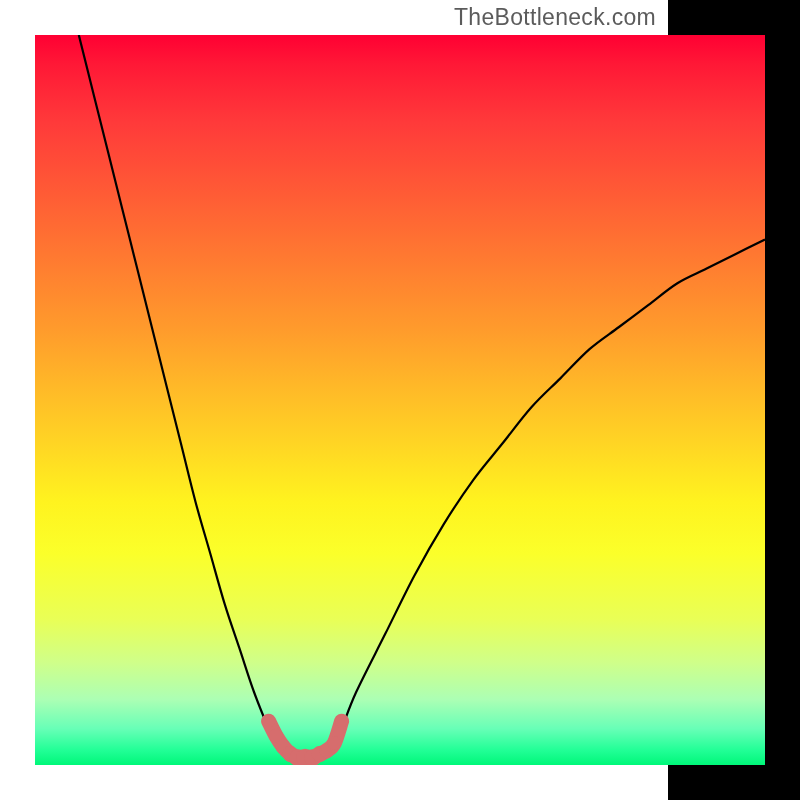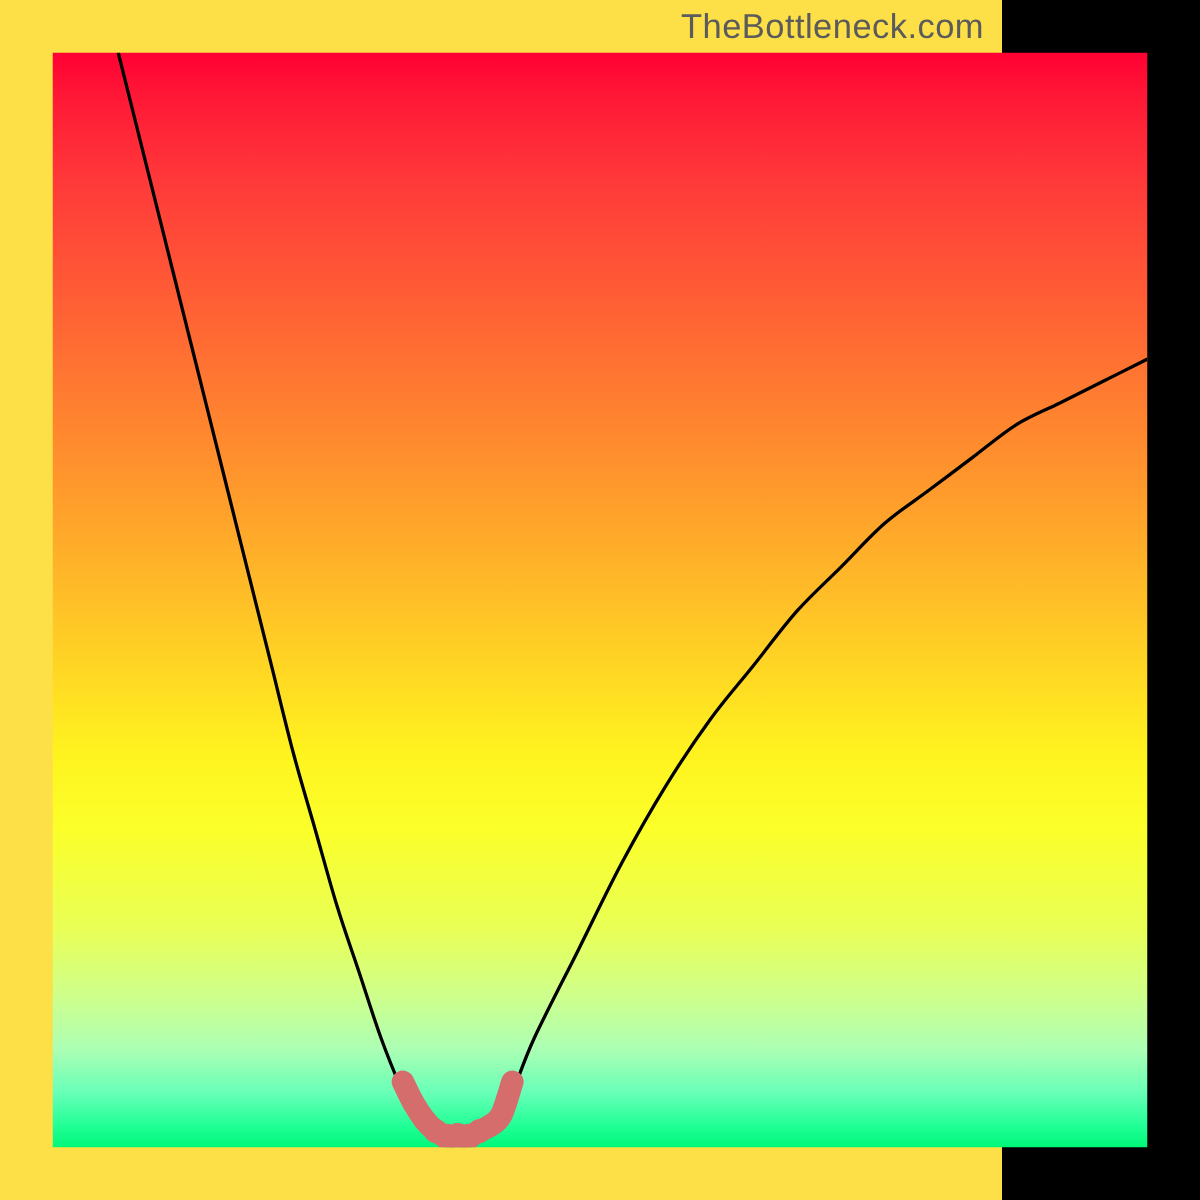--- a/index.html
+++ b/index.html
@@ -10,21 +10,21 @@
     overflow: hidden;
     background: #000;
     font-family: Arial, Helvetica, sans-serif;
   }
   .frame {
     position: absolute;
     left: 0;
     top: 0;
     width: 668px;
     height: 800px;
-    background: #fde047;
+    background: #ffffff;
   }
   .plot {
     position: absolute;
     left: 35px;
     top: 35px;
     width: 730px;
     height: 730px;
     overflow: hidden;
   }
   .gradient-bg {

